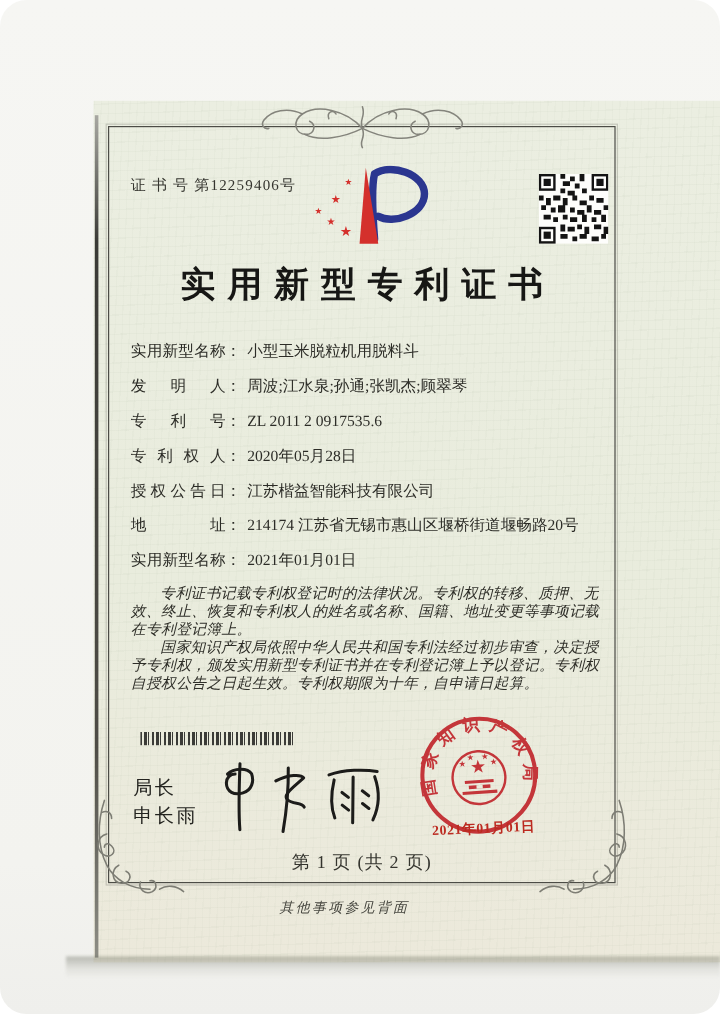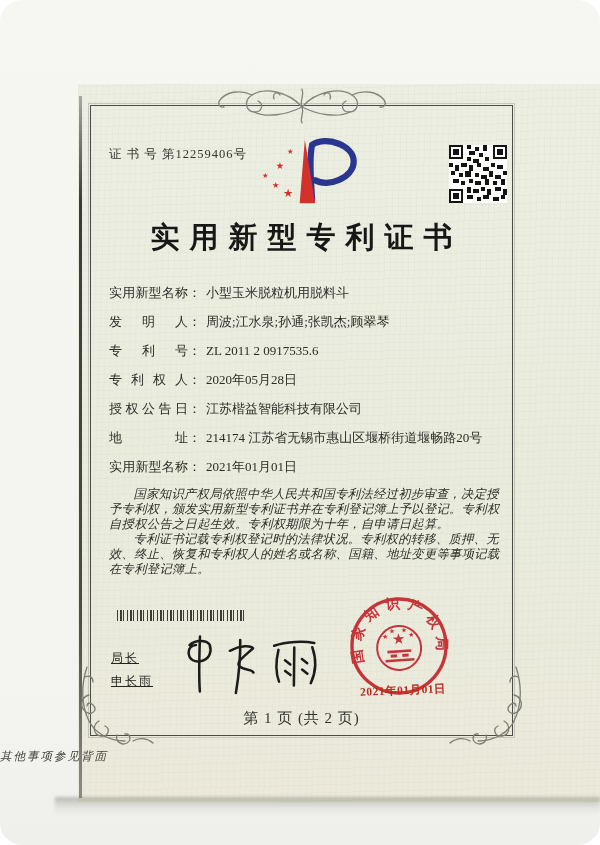--- a/index.html
+++ b/index.html
@@ -44,27 +44,27 @@
   .barcode { position:absolute; left:26px; top:504px; width:129px; height:11px;
     background:repeating-linear-gradient(90deg,
       #1d1d1b 0 1.5px, transparent 1.5px 3px,
       #1d1d1b 3px 5.5px, transparent 5.5px 6.5px,
       #1d1d1b 6.5px 7.3px, transparent 7.3px 10px); opacity:0.85; }
   .seal { position:absolute; left:252px; top:484px; width:112px; height:112px;
     opacity:0.92; transform:rotate(-4deg); }
   .seal-date { position:absolute; left:256px; top:577px; width:112px; text-align:center;
     color:#bc2a20; font-size:11.5px; letter-spacing:0.5px; transform:rotate(-2.5deg);
     font-weight:700; }
-  .officer { position:absolute; left:20px; top:541px; font-size:12px;
-    line-height:22.5px; color:#23231f; letter-spacing:2px;text-decoration:underline; }
+  .officer { position:absolute; left:20px; top:541px; font-size:16px;
+    line-height:22.5px; color:#23231f; letter-spacing:2px; }
   .signature { position:absolute; left:94px; top:523px; width:160px; height:74px;
     transform:rotate(-1deg); }
   .page-no { position:absolute; bottom:7px; left:0; width:100%; text-align:center;
     font-size:15px; color:#34342e; letter-spacing:1px; }
-  .back-note { position:absolute; left:0; top:749px; width:574px; text-align:left;
+  .back-note { position:absolute; left:0; top:749px; width:574px; text-align:center;
     font-size:11.5px; font-style:italic; color:#45453e; letter-spacing:2px; }
 </style>
 </head>
 <body>
 
 <div class="photo">
   <div class="paper"></div>
   <div class="edge-line"></div>
 
   <div class="frame">
@@ -135,22 +135,22 @@
       <div class="frow"><span class="flabel">专利号</span><span class="colon">：</span><span class="fvalue">ZL 2011 2 0917535.6</span></div>
       <div class="frow"><span class="flabel">专利权人</span><span class="colon">：</span><span class="fvalue">2020年05月28日</span></div>
       <div class="frow"><span class="flabel">授权公告日</span><span class="colon">：</span><span class="fvalue">江苏楷益智能科技有限公司</span></div>
       <div class="frow"><span class="flabel">地址</span><span class="colon">：</span><span class="fvalue">214174 江苏省无锡市惠山区堰桥街道堰畅路20号</span></div>
       <div class="frow dual">
         <span class="half1"><span class="flabel">实用新型名称</span><span class="colon">：</span><span class="fvalue">2021年01月01日</span></span>
       </div>
     </div>
 
     <div class="body-text">
+      <p>专利证书记载专利权登记时的法律状况。专利权的转移、质押、无效、终止、恢复和专利权人的姓名或名称、国籍、地址变更等事项记载在专利登记簿上。</p>
       <p>国家知识产权局依照中华人民共和国专利法经过初步审查，决定授予专利权，颁发实用新型专利证书并在专利登记簿上予以登记。专利权自授权公告之日起生效。专利权期限为十年，自申请日起算。</p>
-      <p>专利证书记载专利权登记时的法律状况。专利权的转移、质押、无效、终止、恢复和专利权人的姓名或名称、国籍、地址变更等事项记载在专利登记簿上。</p>
     </div>
 
     <div class="barcode"></div>
 
     <svg class="seal" viewBox="-56 -56 112 112">
       <circle cx="0" cy="0" r="47" fill="none" stroke="#c1272d" stroke-width="3.4"></circle>
       <path id="sealArc" d="M -27 27 A 38 38 0 1 1 27 27" fill="none"></path>
       <text font-size="14" font-weight="700" fill="#c1272d" style="letter-spacing:7px;">
         <textPath href="#sealArc" startOffset="50%" text-anchor="middle">国家知识产权局</textPath>
       </text>

